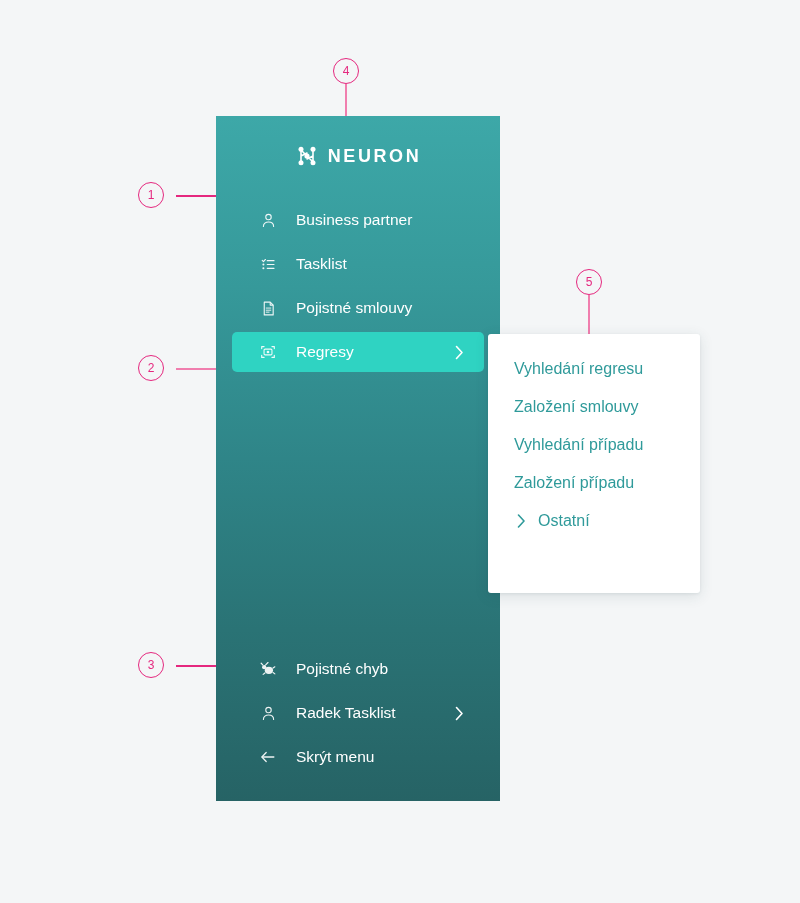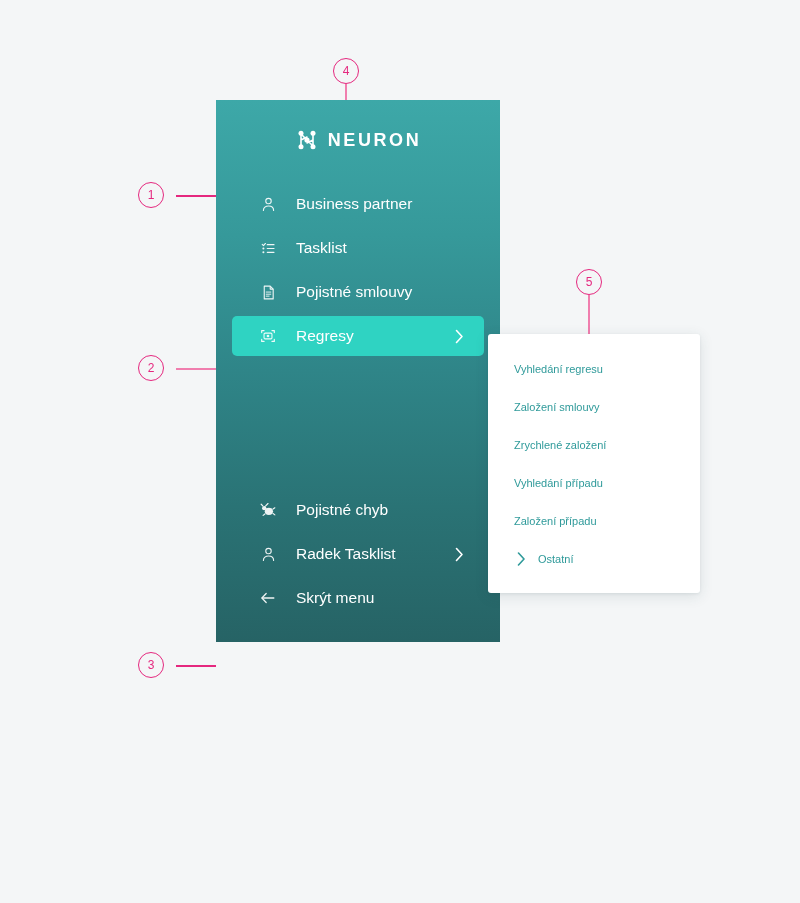--- a/index.html
+++ b/index.html
@@ -10,23 +10,23 @@
     background: #f4f6f7;
     font-family: "Liberation Sans", sans-serif;
     position: relative;
     overflow: hidden;
   }
 
   
   #sidebar {
     position: absolute;
     left: 216px;
-    top: 100px;
+    top: 116px;
     width: 284px;
-    height: 542px;
+    height: 685px;
     background: linear-gradient(180deg, #3da8a8 0%, #36999a 25%, #2f8588 50%, #2a7375 75%, #266365 100%);
   }
 
   #logo-row {
     height: 62px;
     display: flex;
     align-items: center;
     justify-content: center;
     padding-top: 18px;
   }
@@ -102,21 +102,21 @@
     border-radius: 3px;
     box-shadow: 0 3px 14px rgba(40,70,80,.13), 0 1px 3px rgba(40,70,80,.08);
     padding-top: 16px;
   }
   .submenu-item {
     height: 38px;
     display: flex;
     align-items: center;
     padding-left: 26px;
     color: #2f9a9a;
-    font-size: 11px;
+    font-size: 16px;
     white-space: nowrap;
   }
   .submenu-item.with-chevron { padding-left: 24px; }
   .submenu-chevron {
     width: 18px;
     display: flex;
     align-items: center;
     justify-content: center;
     color: #2f9a9a;
     margin-right: 8px;
@@ -289,23 +289,20 @@
 </div>
 
 <div id="submenu">
   <div class="submenu-item">
     <span>Vyhledání regresu</span>
   </div>
   <div class="submenu-item">
     <span>Založení smlouvy</span>
   </div>
   <div class="submenu-item">
-    <span>Zrychlené založení</span>
-  </div>
-  <div class="submenu-item">
     <span>Vyhledání případu</span>
   </div>
   <div class="submenu-item">
     <span>Založení případu</span>
   </div>
   <div class="submenu-item with-chevron">
     <span class="submenu-chevron">
       <svg width="9" height="14" viewBox="0 0 9 14" fill="none">
         <path d="M1.5 1 L7 7 L1.5 13" stroke="#2f9a9a" stroke-width="1.6" stroke-linecap="round" stroke-linejoin="round"></path>
       </svg>

